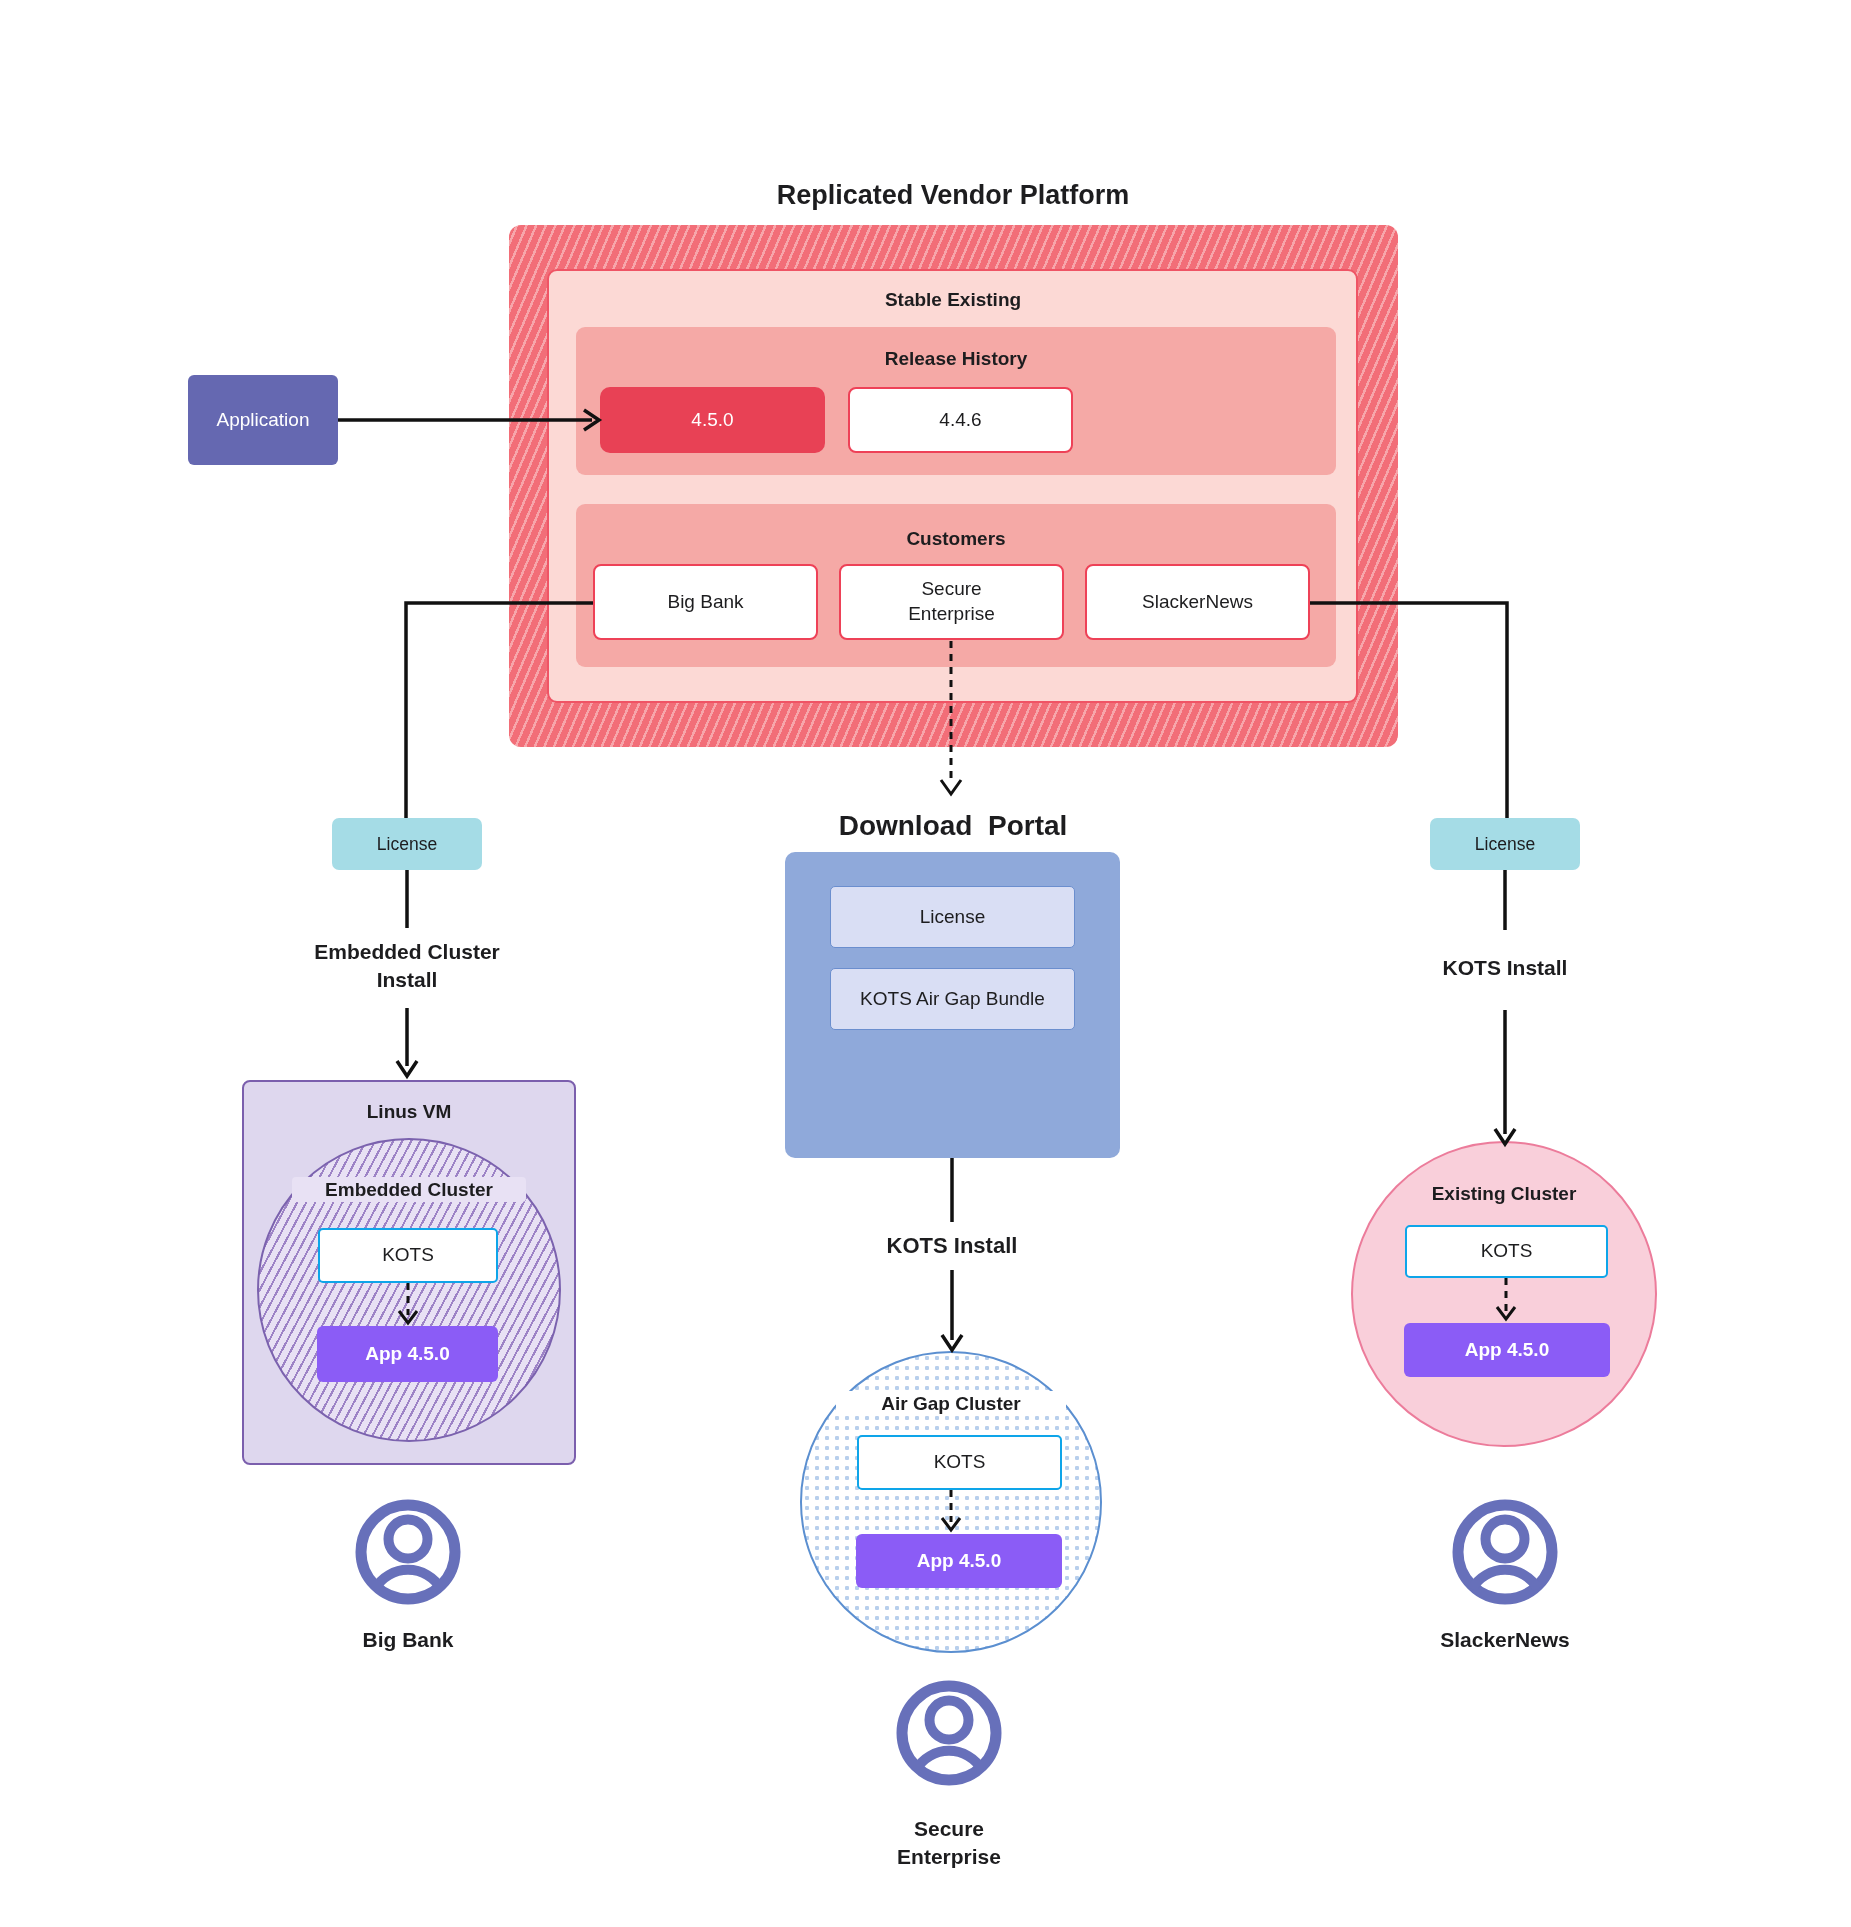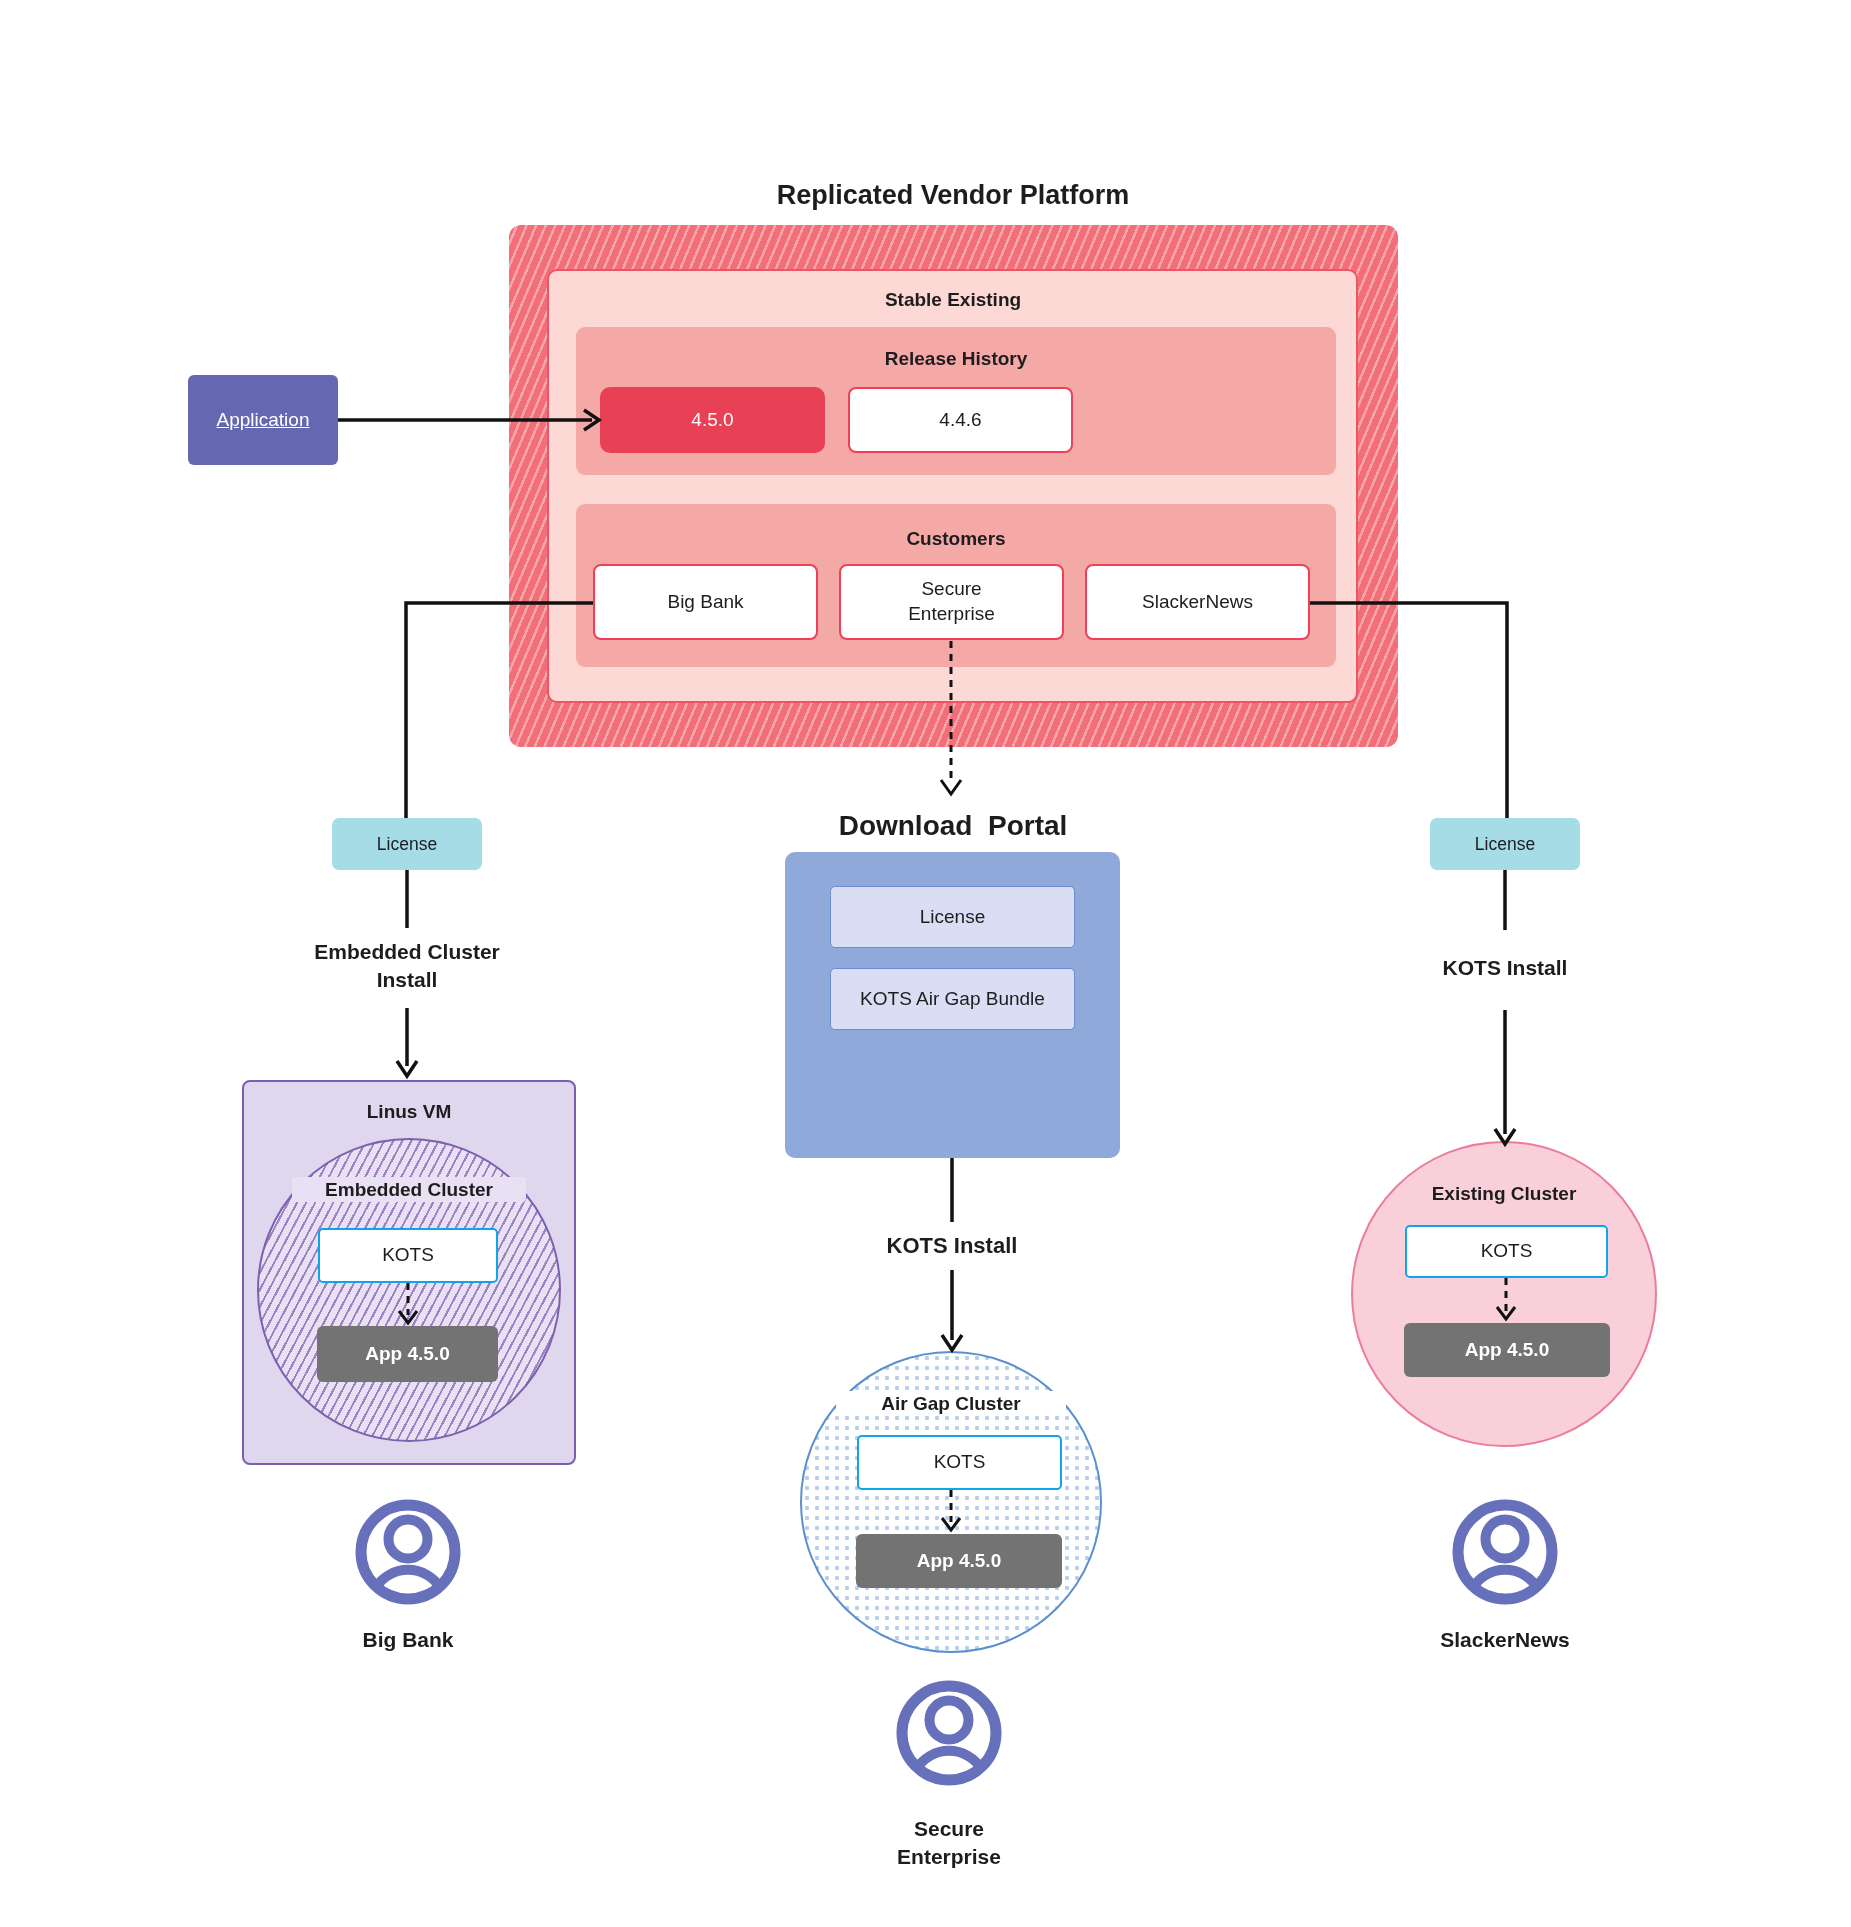--- a/index.html
+++ b/index.html
@@ -33,21 +33,21 @@
     border:2.5px solid #7b62ae;
   }
   .circ-dots{
     background-color:#ffffff;
     background-image:radial-gradient(circle,#b8cfec 2px,rgba(0,0,0,0) 2.4px);
     background-size:10px 10px;
     border:2px solid #5b8fd0;
   }
   .circ-pink{background:#f9cfda;border:2px solid #ec7c9b;}
   .kots-box{background:#ffffff;border:2px solid #0ea5e9;border-radius:5px;font-weight:400;}
-  .app-blue{background:#737373;color:#ffffff;border-radius:6px;font-weight:600;}
+  .app-blue{background:#8b5cf6;color:#ffffff;border-radius:6px;font-weight:600;}
   .portal{background:#8fa9da;border-radius:10px;}
   .portal-item{background:#d9def4;border:1.5px solid #6b8ece;border-radius:5px;}
   svg.overlay{position:absolute;left:0;top:0;pointer-events:none;}
 </style>
 </head>
 <body>
 
 <div id="canvas">
 
   <div class="lbl" style="left:553px;top:178px;width:800px;font-size:27px;">Replicated Vendor Platform</div>
@@ -62,21 +62,21 @@
   <div class="box rel-active" style="left:600px;top:387px;width:225px;height:66px;">4.5.0</div>
   <div class="box white-red" style="left:848px;top:387px;width:225px;height:66px;">4.4.6</div>
 
   <div class="abs panel" style="left:576px;top:504px;width:760px;height:163px;"></div>
   <div class="lbl" style="left:576px;top:526px;width:760px;font-size:19px;">Customers</div>
   <div class="box white-red" style="left:593px;top:564px;width:225px;height:76px;">Big Bank</div>
   <div class="box white-red" style="left:839px;top:564px;width:225px;height:76px;">Secure
 Enterprise</div>
   <div class="box white-red" style="left:1085px;top:564px;width:225px;height:76px;">SlackerNews</div>
 
-  <div class="box app-src" style="left:188px;top:375px;width:150px;height:90px;text-decoration:underline;">Application</div>
+  <div class="box app-src" style="left:188px;top:375px;width:150px;height:90px;">Application</div>
 
   <div class="box license" style="left:332px;top:818px;width:150px;height:52px;">License</div>
   <div class="lbl" style="left:207px;top:938px;width:400px;font-size:21px;">Embedded Cluster
 Install</div>
 
   <div class="abs vm" style="left:242px;top:1080px;width:334px;height:385px;"></div>
   <div class="lbl" style="left:242px;top:1099px;width:334px;font-size:19px;">Linus VM</div>
   <div class="circle circ-hatch" style="left:257px;top:1138px;width:304px;height:304px;"></div>
   <div class="lbl" style="left:257px;top:1177px;width:304px;font-size:19px;background:#e8e1f4;border-radius:4px;left:292px;width:234px;">Embedded Cluster</div>
   <div class="box kots-box" style="left:318px;top:1228px;width:180px;height:55px;">KOTS</div>

